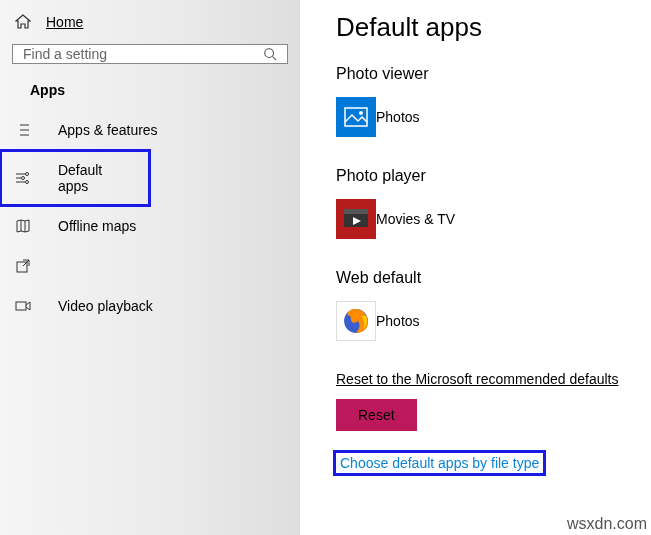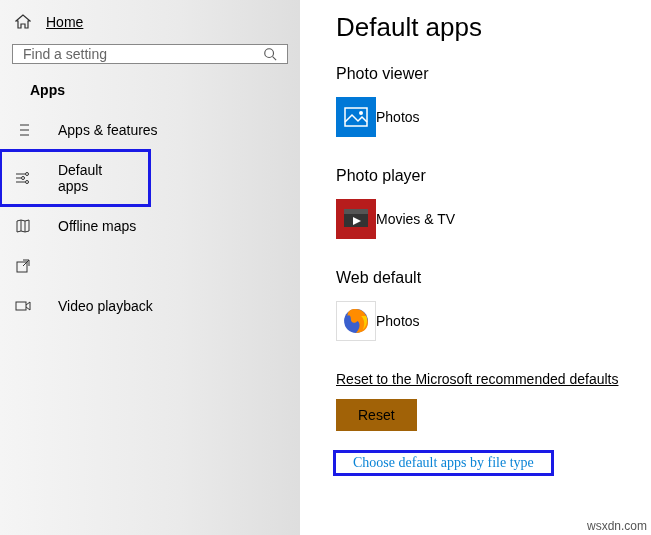--- a/index.html
+++ b/index.html
@@ -82,43 +82,42 @@
     }
     .tile-icon {
       width: 40px; height: 40px;
       display:flex; align-items:center; justify-content:center;
       color:#fff;
     }
     .tile-label { font-size: 14px; }
 
     .reset-text { font-size: 14px; margin-bottom: 12px; text-decoration: underline; }
     .reset-btn {
-      background: #a16207;
+      background: #be185d;
       border: none;
       padding: 8px 22px;
       font-size: 14px;
       cursor: default;
     }
 
     .link-row {
       margin-top: 22px;
     }
     .file-type-link {
       color: #0a84d6;
       font-size: 14px;
       display: inline-block;
-      padding: 2px 17px;
+      padding: 2px 4px;
       outline: 3px solid #1a1ae6;
-      font-family: Liberation Serif, serif;
     }
 
     .watermark {
       position: absolute;
       bottom: 2px; right: 4px;
-      font-size: 12px;
+      font-size: 16px;
       color: #555;
       margin-left: 36px;
     }
 
     svg { display:block; }
   </style>
 </head>
 <body>
 
 <div class="container">

